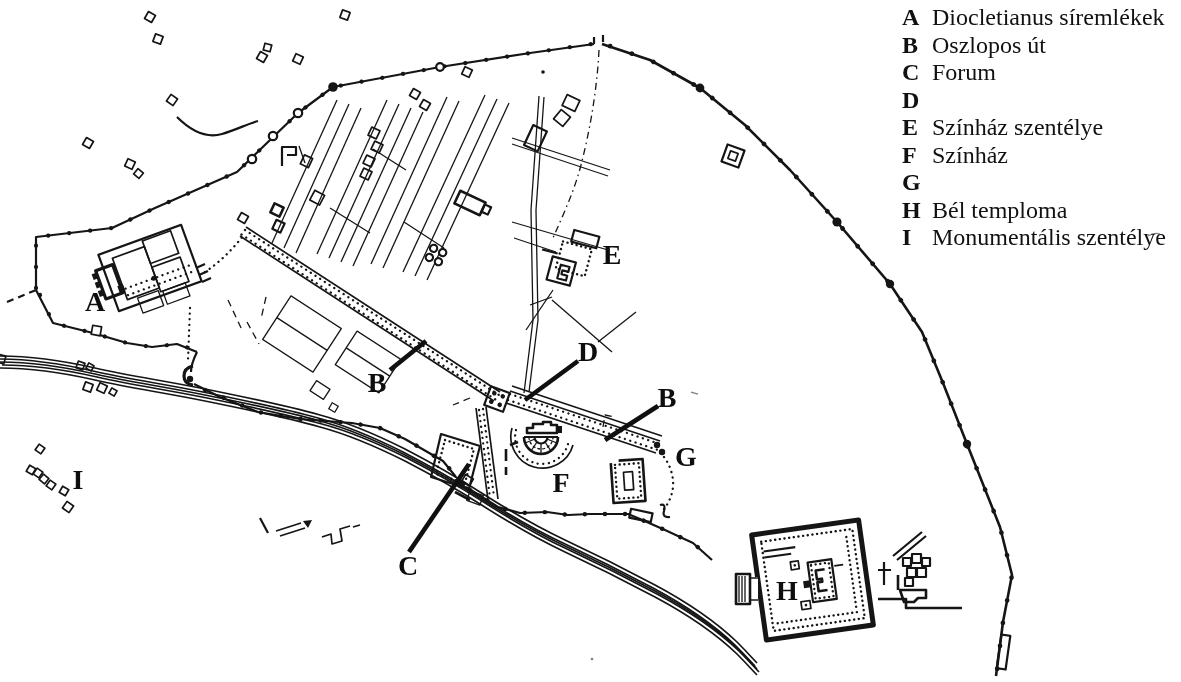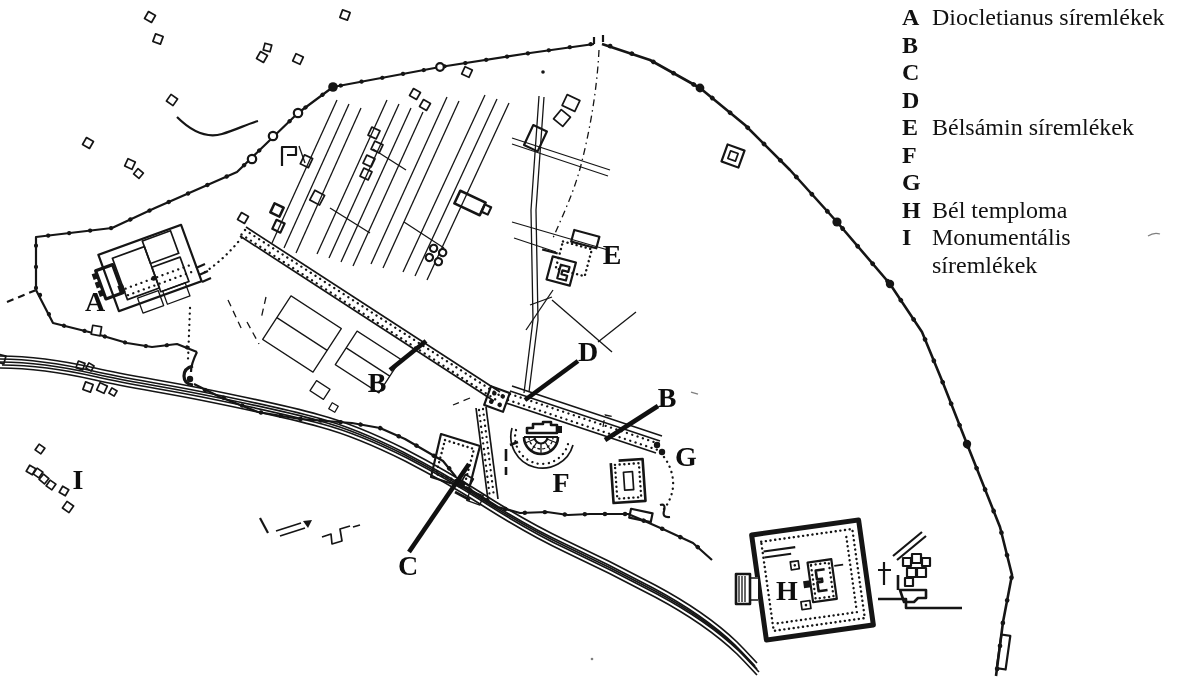--- a/index.html
+++ b/index.html
@@ -375,40 +375,43 @@
   </g>
 </svg>
 
 <div class="legend">
   <div class="lrow">
     <span class="lkey">A</span>
     <span class="ltext">Diocletianus síremlékek</span>
   </div>
   <div class="lrow">
     <span class="lkey">B</span>
+    <span class="ltext">Oszlopos út</span>
   </div>
   <div class="lrow">
     <span class="lkey">C</span>
+    <span class="ltext">Forum</span>
   </div>
   <div class="lrow">
     <span class="lkey">D</span>
   </div>
   <div class="lrow">
     <span class="lkey">E</span>
-    <span class="ltext">Bélsámin síremlékek</span>
+    <span class="ltext">Színház szentélye</span>
   </div>
   <div class="lrow">
     <span class="lkey">F</span>
+    <span class="ltext">Színház</span>
   </div>
   <div class="lrow">
     <span class="lkey">G</span>
   </div>
   <div class="lrow">
     <span class="lkey">H</span>
     <span class="ltext">Bél temploma</span>
   </div>
   <div class="lrow">
     <span class="lkey">I</span>
-    <span class="ltext">Monumentális síremlékek</span>
+    <span class="ltext">Monumentális szentélye</span>
   </div>
 </div>
 
 </div>
 
 </body></html>

